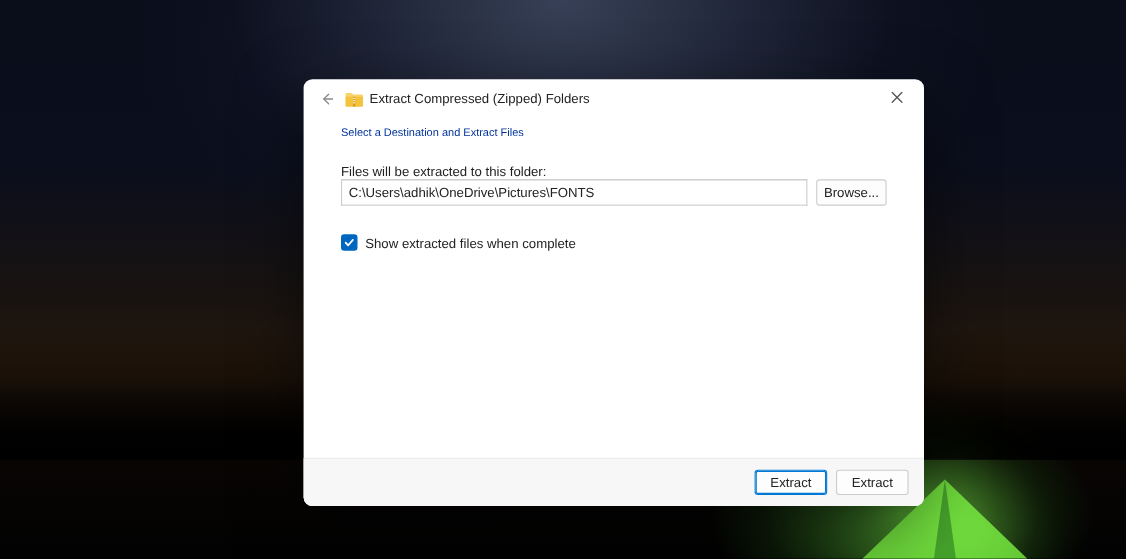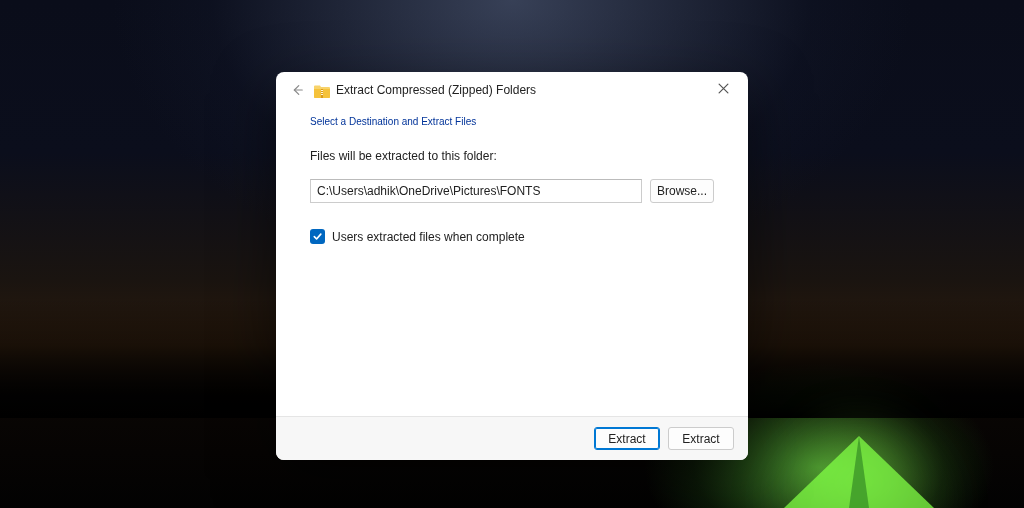--- a/index.html
+++ b/index.html
@@ -56,21 +56,21 @@
       right: 0;
       bottom: 90px;
       height: 120px;
       background:
         linear-gradient(to top, #000 0%, transparent 100%);
     }
     .dialog {
       position: absolute;
       left: 276px;
       top: 72px;
-      width: 472px;
+      width: 564px;
       height: 388px;
       background: #ffffff;
       border-radius: 8px;
       box-shadow: 0 20px 60px rgba(0,0,0,0.5);
       display: flex;
       flex-direction: column;
     }
     .dialog-titlebar {
       height: 36px;
       display: flex;
@@ -113,21 +113,21 @@
     }
     .heading {
       color: #003399;
       font-size: 10px;
       font-weight: 400;
       margin-bottom: 22px;
     }
     .field-label {
       font-size: 12px;
       color: #222;
-      margin-bottom: 16px;
+      margin-bottom: 0;
     }
     .path-row {
       display: flex;
       gap: 8px;
       align-items: stretch;
       margin-bottom: 26px;
     }
     .path-input {
       flex: 1;
       height: 24px;
@@ -242,21 +242,21 @@
     <div class="path-row">
       <input class="path-input" type="text" value="C:\Users\adhik\OneDrive\Pictures\FONTS" style="">
       <button class="browse-btn">Browse...</button>
     </div>
     <div class="checkbox-row">
       <span class="chk">
         <svg width="11" height="11" viewBox="0 0 12 12">
           <path d="M2.5 6.2 L5 8.7 L9.6 3.4" stroke="#fff" stroke-width="1.8" fill="none" stroke-linecap="round" stroke-linejoin="round"></path>
         </svg>
       </span>
-      <span class="chk-label">Users extracted files when complete</span>
+      <span class="chk-label">Show extracted files when complete</span>
     </div>
   </div>
 
   <div class="dialog-footer">
     <button class="footer-btn primary">Extract</button>
     <button class="footer-btn">Extract</button>
   </div>
 
 </div>
 

